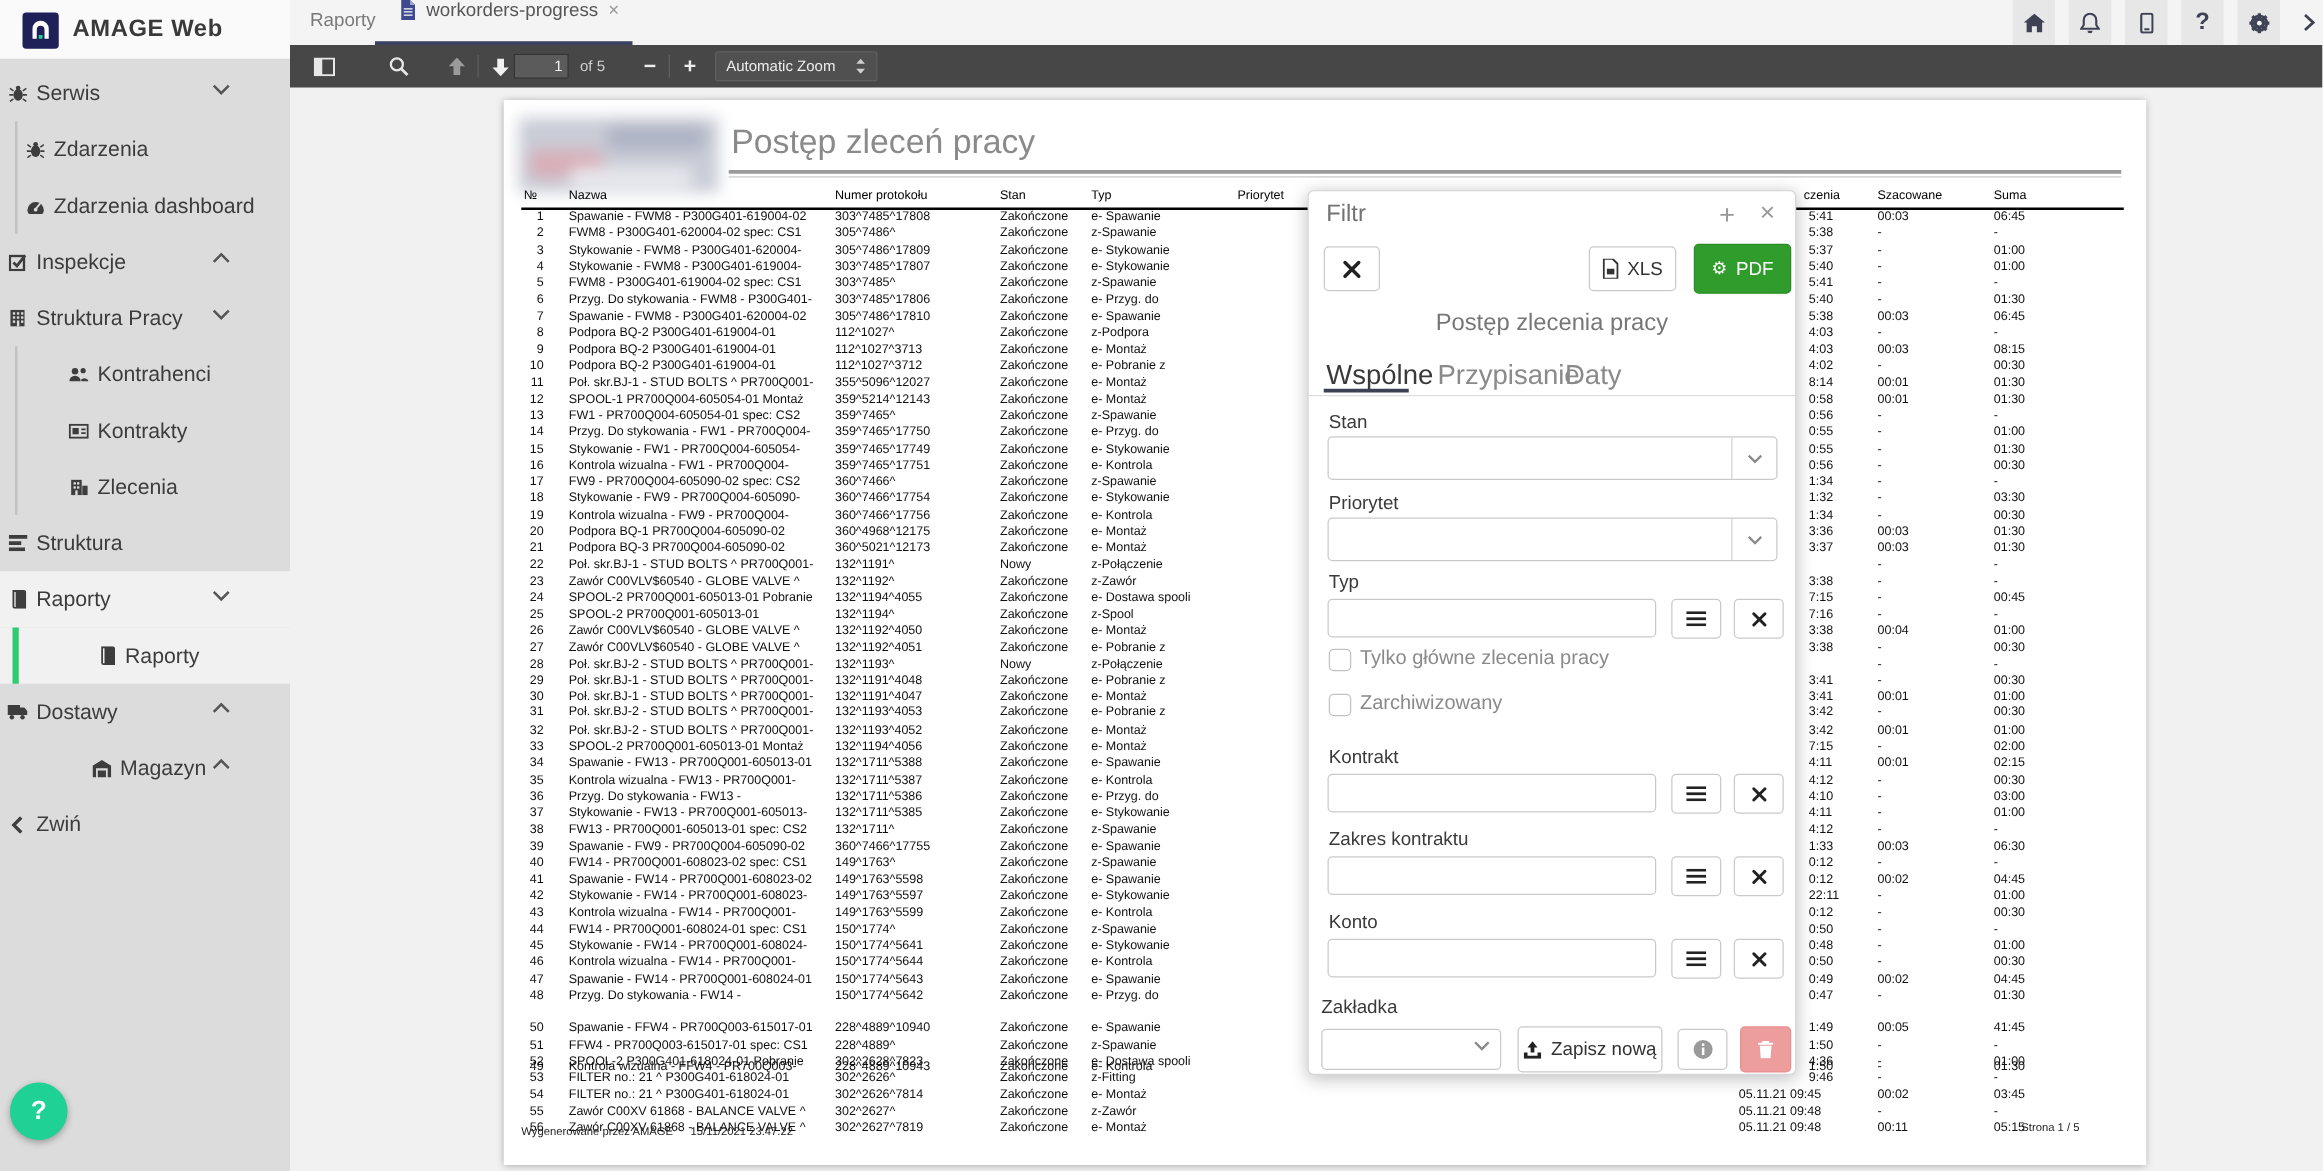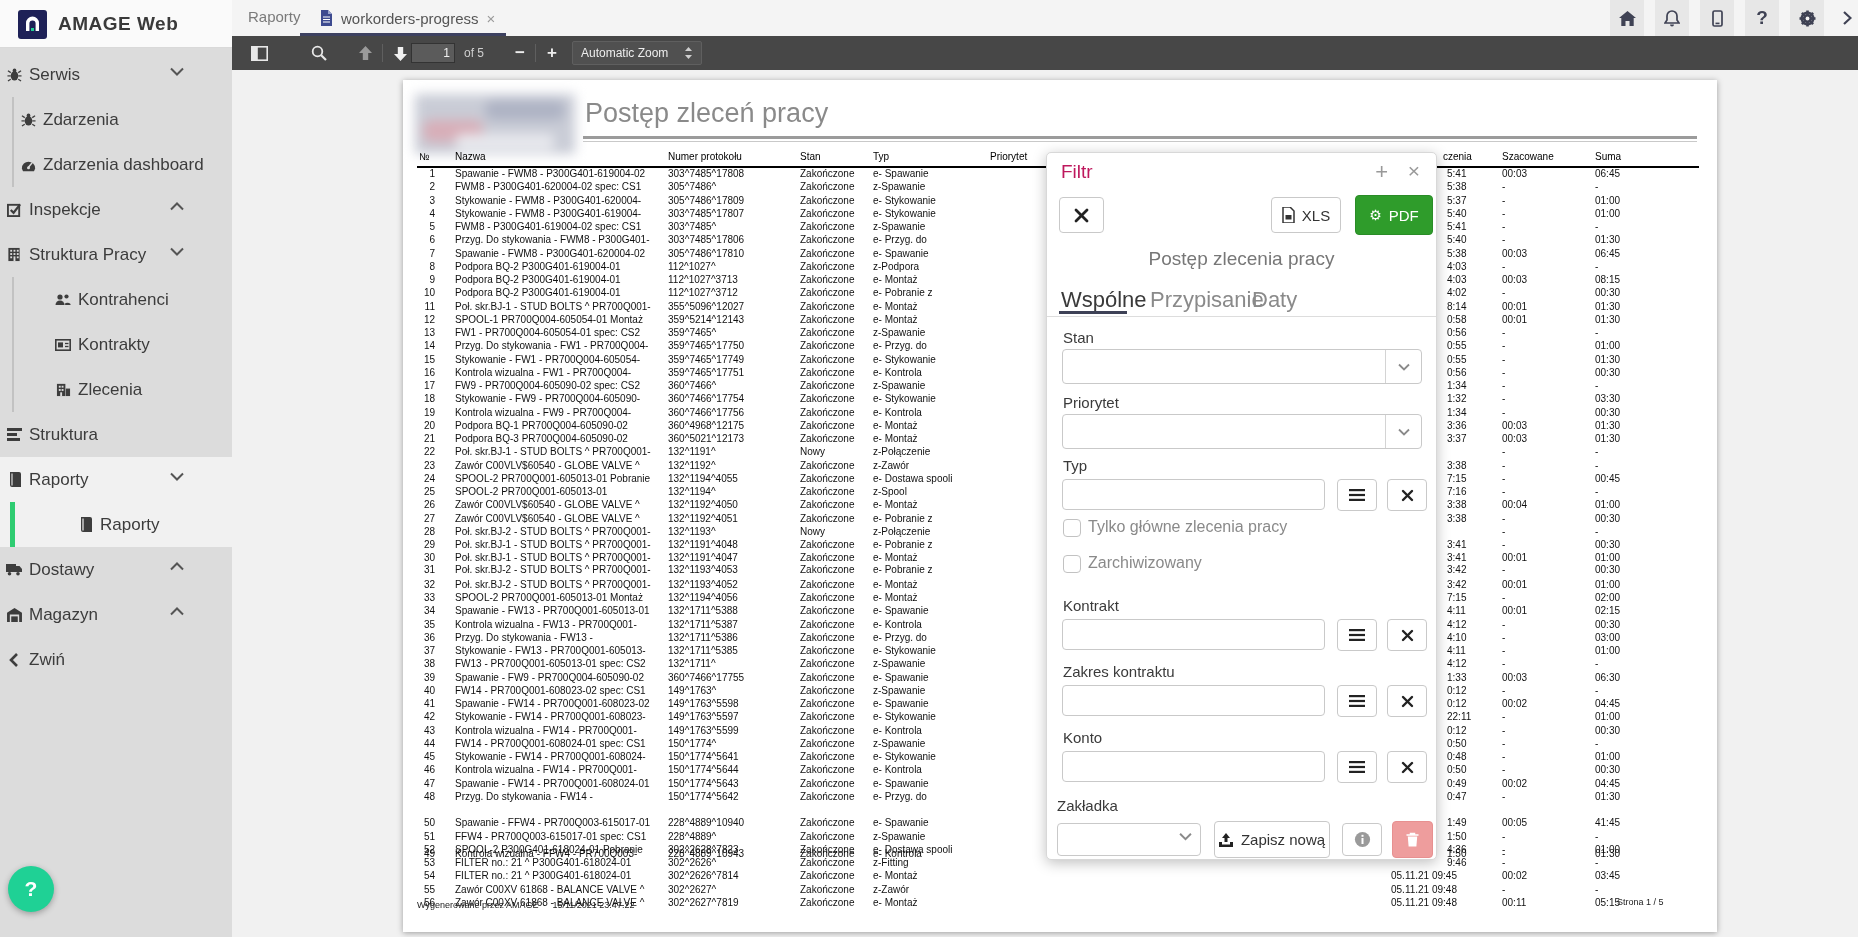--- a/index.html
+++ b/index.html
@@ -20,21 +20,21 @@
   .ind2 { padding-left:55px; }
   .ind3 { padding-left:77px; }
   .sb-group-line { position:absolute; left:12px; width:2px; background:#c2c2c2; }
   .sb-hi { background:#f1f1f1; }
   .sb-active-bar { position:absolute; left:10px; width:5px; height:45px; background:#2ecc71; }
   #help-bubble { position:absolute; left:8px; top:866px; width:46px; height:46px; border-radius:50%; background:#1fd195; color:#fff; font-size:21px; font-weight:bold; display:flex; align-items:center; justify-content:center; box-shadow:0 2px 6px rgba(0,0,0,.3); z-index:9; }
 
   
   #topstrip { position:absolute; left:232px; top:0; width:1626px; height:36px; background:#f4f4f4; }
   #tab-raporty { position:absolute; left:16px; top:8px; font-size:15px; color:#7a7a7a; cursor:pointer; }
-  #tab-active { position:absolute; left:78px; top:0; height:36px; display:flex; align-items:center; gap:8px; padding:0 10px; }
+  #tab-active { position:absolute; left:78px; top:0; height:36px; display:flex; gap:8px; padding:0 10px; }
   #tab-active .lbl { font-size:15px; color:#555; }
   #tab-active .x { color:#999; font-size:15px; }
   #tab-underline { position:absolute; left:68px; top:33px; width:206px; height:3px; background:#3d4160; }
   .hdr-btn { position:absolute; top:0; width:34px; height:36px; background:#e7e7e7; display:flex; align-items:center; justify-content:center; cursor:pointer; }
   .hdr-btn svg { display:block; }
   #hdr-q { font-size:19px; font-weight:bold; color:#3f4254; }
   #hdr-expand { background:#f4f4f4; width:22px; }
 
   
   #pdfbar { position:absolute; left:232px; top:36px; width:1626px; height:34px; background:#474747; z-index:4; }
@@ -60,21 +60,21 @@
   .trow { position:absolute; left:0; width:1314px; height:13px; font-size:10px; color:#101010; white-space:nowrap; }
   .tc { position:absolute; top:0; }
   .tc0{left:14px; width:18px; text-align:right;} .tc1{left:52px;} .tc2{left:265px;} .tc3{left:397px;}
   .tc4{left:470px;} .tc5{left:587px;} .tc6f{left:1044px;} .tc6d{left:988px;} .tc7{left:1099px;} .tc8{left:1192px;}
   #doc-footer { position:absolute; left:14px; top:820px; font-size:9px; color:#222; }
   #doc-footer b { font-weight:normal; margin-left:14px; }
   #doc-page-no { position:absolute; left:1214px; top:817px; font-size:9px; color:#222; }
 
   
   #panel { position:absolute; left:1046px; top:152px; width:391px; height:708px; background:#fff; border:1px solid #d8d8d8; border-radius:5px; box-shadow:0 3px 14px rgba(0,0,0,.25); z-index:8; }
-  #panel-title { position:absolute; left:14px; top:8px; font-size:19px; color:#be185d; }
+  #panel-title { position:absolute; left:14px; top:8px; font-size:19px; color:#737373; }
   #panel-plus { position:absolute; right:48px; top:6px; font-size:22px; color:#999; cursor:pointer; }
   #panel-close { position:absolute; right:16px; top:6px; font-size:21px; color:#999; cursor:pointer; }
   .btn { border:1px solid #c9c9c9; border-radius:4px; background:#fff; display:flex; align-items:center; justify-content:center; cursor:pointer; }
   #btn-clear { position:absolute; left:12px; top:44px; width:45px; height:36px; }
   #btn-xls { position:absolute; left:224px; top:44px; width:70px; height:36px; gap:7px; font-size:15px; color:#333; }
   #btn-pdf { position:absolute; left:308px; top:42px; width:78px; height:40px; background:#2f9c2b; border:1px solid #2a8c27; border-radius:4px; color:#fff; font-size:15px; display:flex; align-items:center; justify-content:center; gap:7px; cursor:pointer; }
   #btn-pdf .gear { font-family:"DejaVu Sans",sans-serif; font-size:14px; }
   #panel-report-title { position:absolute; left:0; top:95px; width:100%; text-align:center; font-size:19px; color:#777; }
   #panel-tabs { position:absolute; left:0; top:128px; width:100%; height:36px; border-bottom:1px solid #ddd; }
   .ptab { position:absolute; top:6px; font-size:22px; color:#8a8a8a; cursor:pointer; }
@@ -280,21 +280,21 @@
             <circle cx="12" cy="10.8" r="1.8"></circle>
           </svg>
         </span>
     <span>Dostawy</span>
     <span class="chev">
           <svg width="14" height="9" viewBox="0 0 14 9">
             <polyline points="1,7.5 7,1.5 13,7.5" fill="none" stroke="#555" stroke-width="2"></polyline>
           </svg>
         </span>
   </div>
-  <div class="sb-item ind0" style="top:544px;">
+  <div class="sb-item ind0" style="top:544px;justify-content:center;">
     <span class="sb-ico">
           <svg width="15" height="14" viewBox="0 0 16 15" fill="#3d3d3d">
             <path d="M0 5 L8 0 L16 5 V15 H13 V7 H3 V15 H0Z"></path>
             <rect x="4.5" y="9" width="7" height="6"></rect>
           </svg>
         </span>
     <span>Magazyn</span>
     <span class="chev">
           <svg width="14" height="9" viewBox="0 0 14 9">
             <polyline points="1,7.5 7,1.5 13,7.5" fill="none" stroke="#555" stroke-width="2"></polyline>

